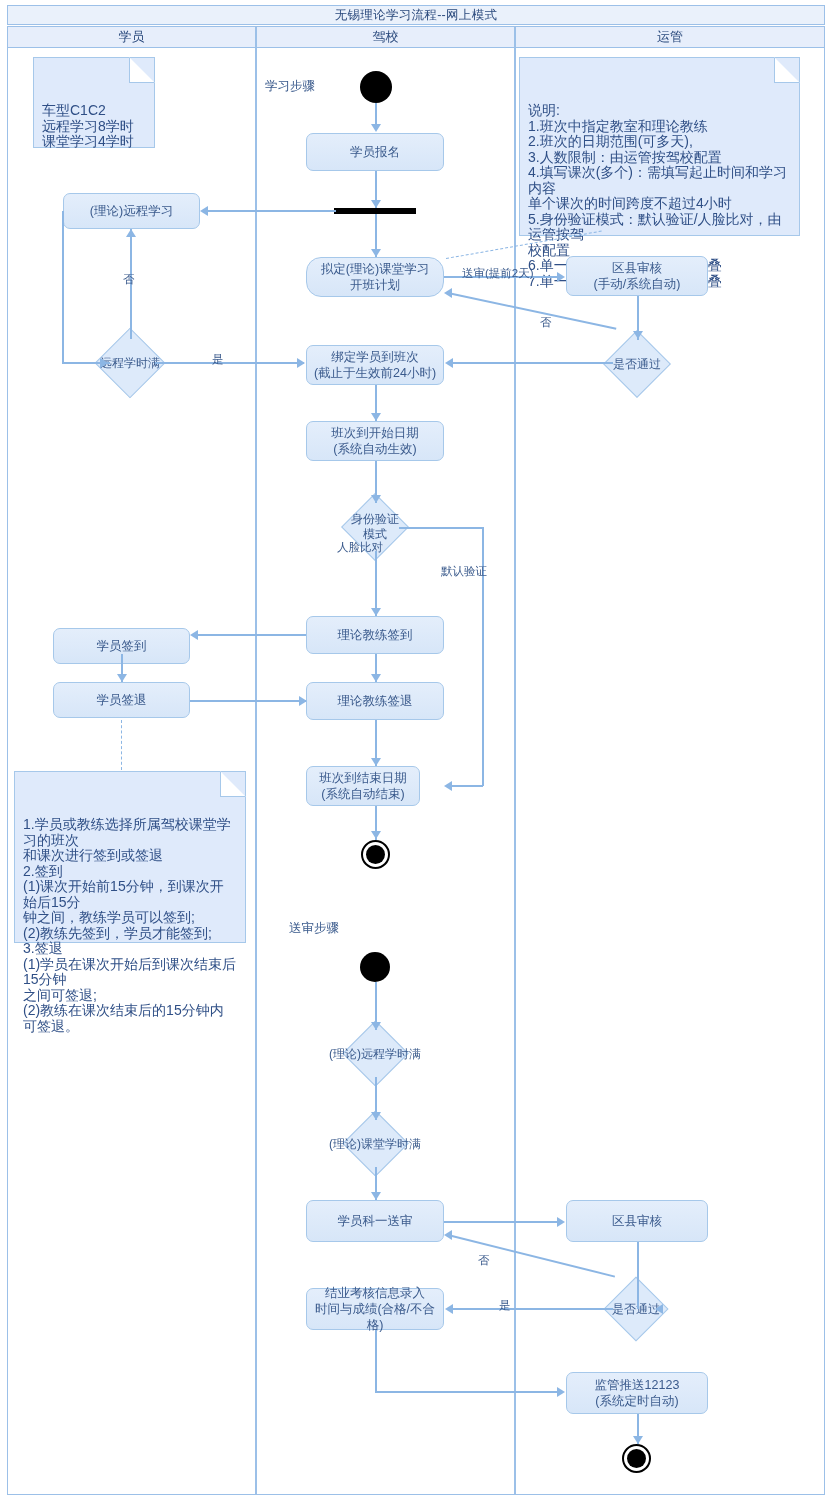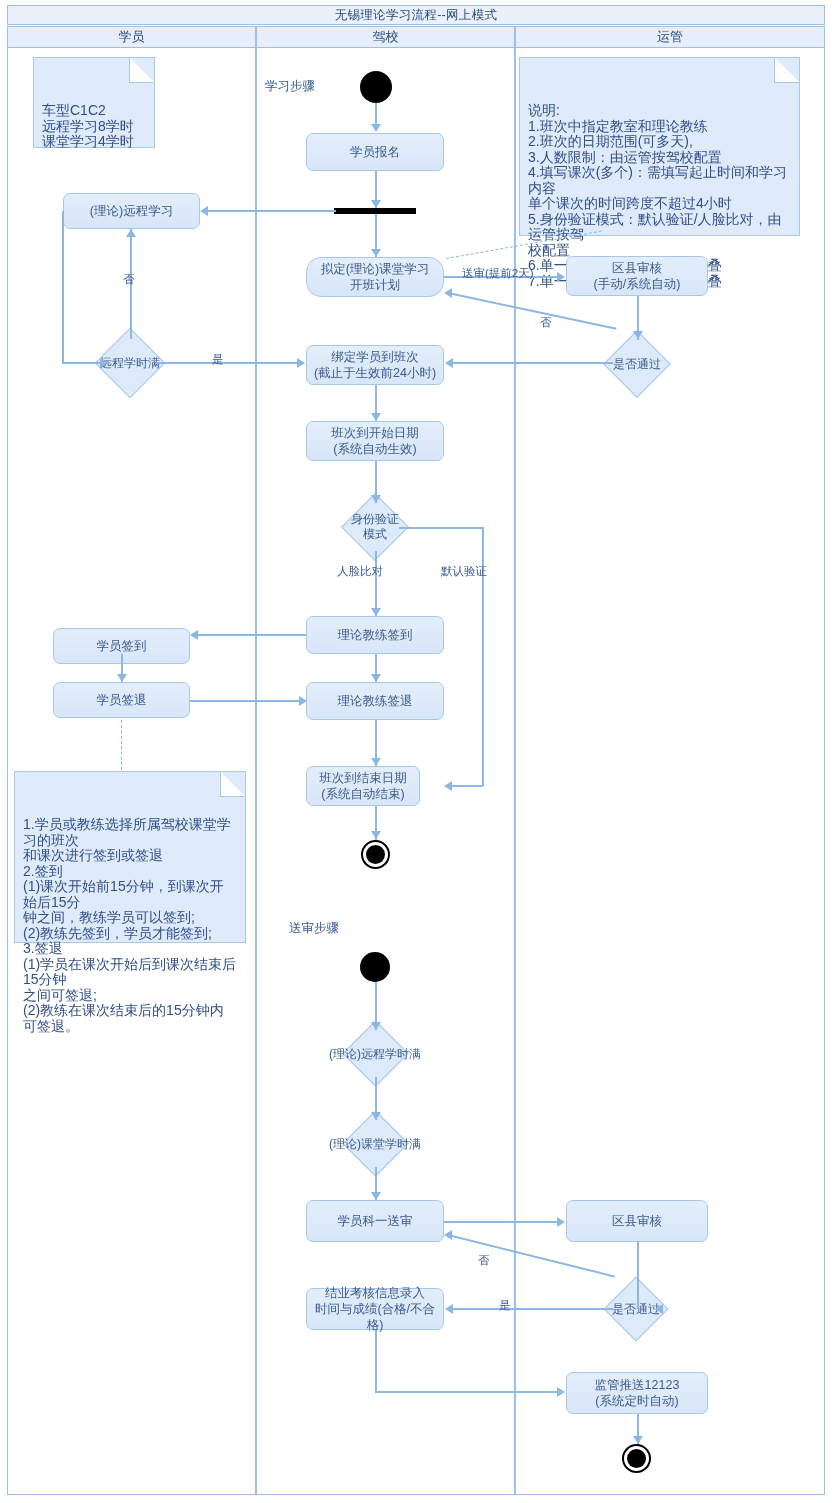--- a/index.html
+++ b/index.html
@@ -325,21 +325,21 @@
   <div class="ln ln-h" style="left:449px; top:362px; width:164px;"></div>
   <div class="arrow ar-left" style="left:445px; top:358px;"></div>
 
   <div class="ln ln-v" style="left:375px; top:385px; height:36px;"></div>
   <div class="arrow ar-down" style="left:371px; top:413px;"></div>
 
   <div class="ln ln-v" style="left:375px; top:461px; height:42px;"></div>
   <div class="arrow ar-down" style="left:371px; top:495px;"></div>
 
   <div class="ln ln-v" style="left:375px; top:551px; height:65px;"></div>
-  <div class="edge-label" style="left:337px; top:564px;">人脸比对</div>
+  <div class="edge-label" style="left:337px; top:540px;">人脸比对</div>
   <div class="arrow ar-down" style="left:371px; top:608px;"></div>
 
   <div class="ln ln-h" style="left:399px; top:527px; width:84px;"></div>
   <div class="ln ln-v" style="left:482px; top:527px; height:259px;"></div>
   <div class="ln ln-h" style="left:449px; top:785px; width:34px;"></div>
   <div class="arrow ar-left" style="left:444px; top:781px;"></div>
   <div class="edge-label" style="left:441px; top:564px;">默认验证</div>
 
   <div class="ln ln-h" style="left:195px; top:634px; width:111px;"></div>
   <div class="arrow ar-left" style="left:190px; top:630px;"></div>

